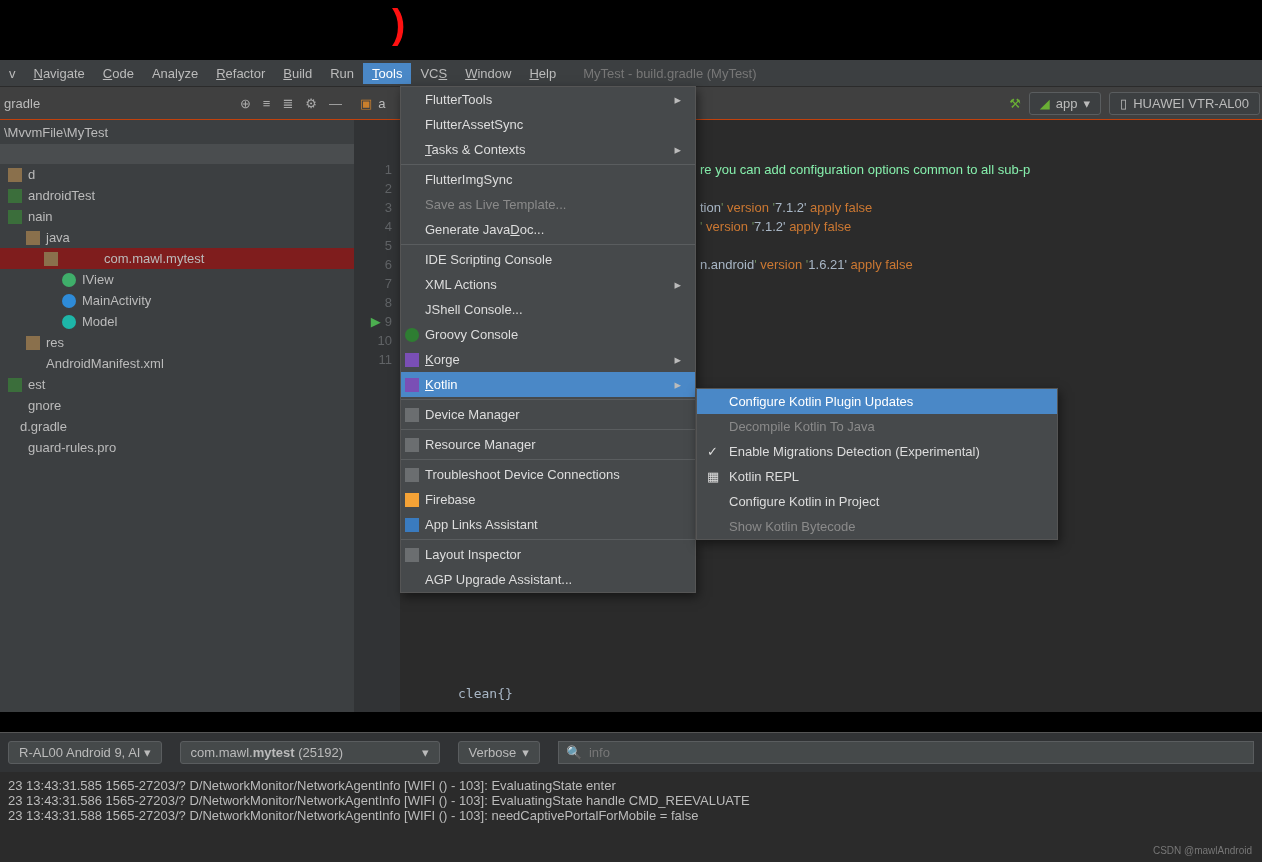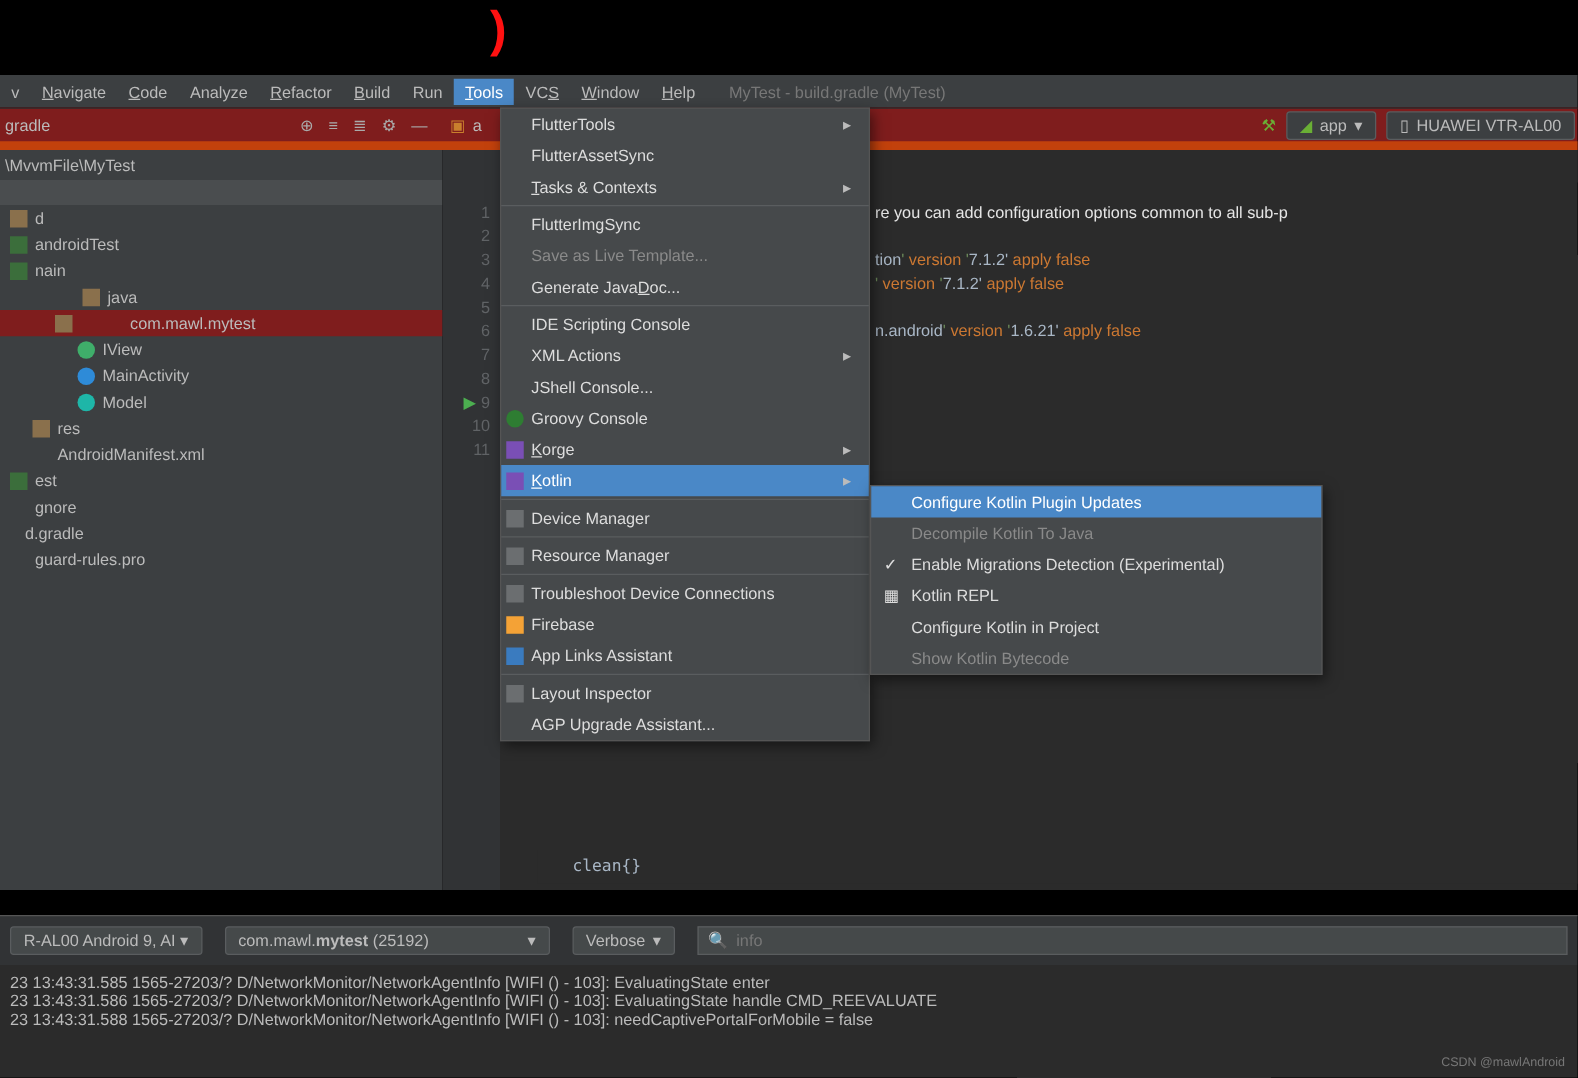--- a/index.html
+++ b/index.html
@@ -9,21 +9,21 @@
   
 
   
   .menubar { top:60px; height:26px; left:0; right:0; display:flex; align-items:center; background:#3c3f41; color:#bbb; }
   .menubar .item { padding:3px 9px; cursor:pointer; }
   .menubar .item.sel { background:#4a88c7; color:#fff; }
   .menubar .item u { text-decoration:underline; }
   .wintitle { margin-left:18px; color:#777; }
 
   
-  .toolbar { top:86px; height:34px; left:0; right:0; background:#7f1d1d; border-top:1px solid #2b2b2b; border-bottom:7px solid #c2410c; display:flex; align-items:center; }
+  .toolbar { top:86px; height:34px; left:0; right:0; background:#404040; border-top:1px solid #2b2b2b; border-bottom:1px solid #c2410c; display:flex; align-items:center; }
   .tb-left { position:absolute; left:0; color:#bbb; padding-left:4px; }
   .tb-icons { position:absolute; right:920px; display:flex; gap:12px; color:#aaa; }
   .tb-run   { position:absolute; left:360px; display:flex; gap:6px; align-items:center; }
   .tb-right { position:absolute; right:2px; display:flex; gap:8px; align-items:center; }
   .combo { border:1px solid #5a5d5f; background:#3c3f41; color:#bbb; padding:3px 10px; border-radius:3px; display:flex; align-items:center; gap:6px;}
   .greenbug { color:#6aaf35; }
   .hammer { color:#6aaf35; }
 
   
   .pathrow { top:120px; height:24px; left:0; width:354px; background:#3c3f41; color:#bbb; padding-left:4px; display:flex; align-items:center;}
@@ -42,21 +42,21 @@
   .c-teal  { background:#1eb6a8;}
 
   
   .gutter { top:120px; left:354px; width:46px; bottom:150px; background:#313335; color:#606366; text-align:right; padding:6px 8px 0 0;}
   .gutter div { height:19px; line-height:19px; }
   .gutter .bp::before { content:"▶"; color:#4caf50; margin-right:4px;}
   .editor { top:120px; left:400px; right:0; bottom:150px; background:#2b2b2b; color:#a9b7c6; font-family:Consolas,monospace; padding-top:6px; }
   .editor .ln { height:19px; line-height:19px; white-space:pre; }
   .kw { color:#cc7832;}
   .str{ color:#6a8759;}
-  .cm { color:#e5e5e5;}
+  .cm { color:#86efac;}
   .editor-bottom { position:absolute; left:430px; right:0; bottom:155px; background:#2b2b2b; color:#a9b7c6; font-family:Consolas,monospace; padding:6px 0 6px 28px;}
 
   
   .edtabs { top:120px; left:700px; right:0; height:26px; background:#3c3f41; display:flex; align-items:flex-end; }
   .edtab { background:#515658; color:#bbb; padding:4px 10px; margin-right:4px; display:flex; align-items:center; gap:6px; border-top:1px solid #5a5d5f;}
   .edtab.sel { background:#4e5254; color:#ddd; border-top:2px solid #a0a0a0;}
   .edtab .x { color:#aaa; margin-left:4px;}
 
   
   .menu { top:86px; left:400px; width:296px; background:#46494b; border:1px solid #555; box-shadow:2px 4px 10px rgba(0,0,0,.5); }
@@ -151,21 +151,21 @@
       <span>d</span>
     </div>
     <div class="node" style="padding-left: 8px;">
       <span class="ico pkg"></span>
       <span>androidTest</span>
     </div>
     <div class="node" style="padding-left: 8px;">
       <span class="ico pkg"></span>
       <span>nain</span>
     </div>
-    <div class="node" style="padding-left: 26px; margin-left: 40px;">
+    <div class="node" style="padding-left: 26px;">
       <span class="ico folder"></span>
       <span>java</span>
     </div>
     <div class="node sel" style="padding-left: 44px;">
       <span class="ico folder"></span>
       <span>com.mawl.mytest</span>
     </div>
     <div class="node" style="padding-left: 62px;">
       <span class="ico circle c-green"></span>
       <span>IView</span>

